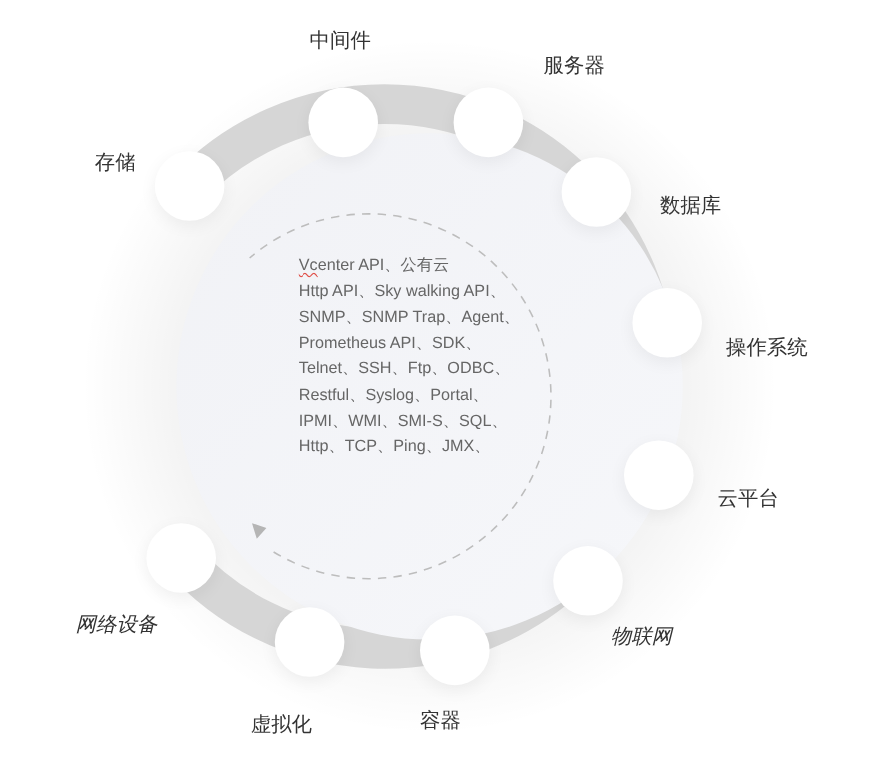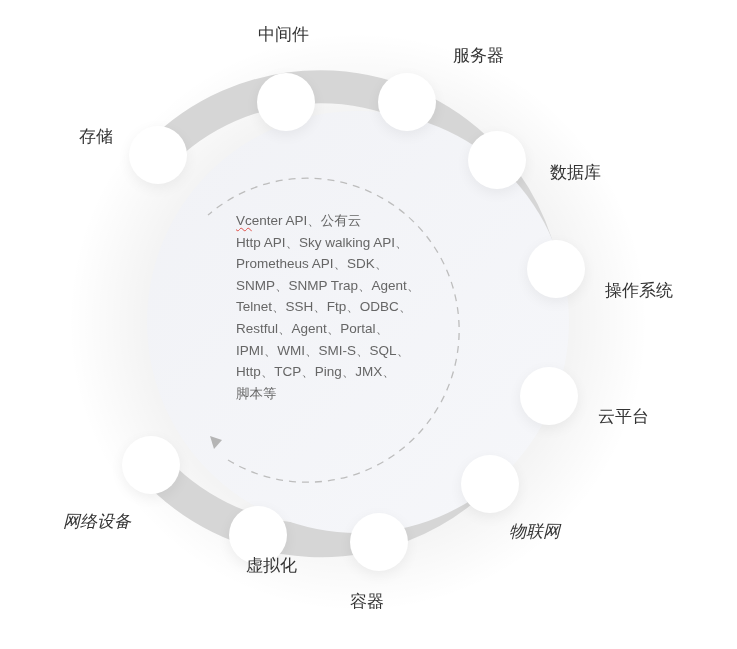--- a/index.html
+++ b/index.html
@@ -6,21 +6,21 @@
     body { width:737px; height:649px; position:relative; overflow:hidden;
            font-family:"DejaVu Sans","Liberation Sans",sans-serif; }
     .stage { position:absolute; left:0; top:0; width:737px; height:649px; }
     svg.ring { position:absolute; left:0; top:0; }
     .node { position:absolute; width:58px; height:58px; border-radius:50%;
             background:#ffffff; box-shadow:0 4px 14px rgba(0,0,0,0.06); }
     .label { position:absolute; font-size:17px; color:#333333; white-space:nowrap; line-height:20px; }
     .protocols { position:absolute; left:236px; top:210px; width:240px;
                  font-family:"Liberation Sans","DejaVu Sans",sans-serif;
                  font-size:13.5px; line-height:21.6px; color:#666666; }
-    .protocols div { white-space:nowrap; }
+    .protocols div { white-space:nowrap;margin-left:13px; }
     .squiggle { text-decoration: underline wavy #e0504a; text-decoration-thickness:1px; text-underline-offset:2px; }
   </style>
 </head>
 <body>
 
 <div class="stage">
 
   <svg class="ring" width="737" height="649" viewBox="0 0 737 649">
     <defs>
       <radialGradient id="halo" cx="50%" cy="50%" r="50%">
@@ -55,28 +55,27 @@
   <div class="node" style="left:122px;top:436px;"></div>
 
   <div class="label" style="left:79px;top:126px;">存储</div>
   <div class="label" style="left:258px;top:24px;">中间件</div>
   <div class="label" style="left:453px;top:45px;">服务器</div>
   <div class="label" style="left:550px;top:146px;margin-top:16px;">数据库</div>
   <div class="label" style="left:605px;top:280px;">操作系统</div>
   <div class="label" style="left:598px;top:406px;">云平台</div>
   <div class="label" style="left:509px;top:521px;font-style:italic;">物联网</div>
   <div class="label" style="left:350px;top:591px;">容器</div>
-  <div class="label" style="left:209px;top:555px;margin-left:37px;">虚拟化</div>
+  <div class="label" style="left:209px;top:594px;">虚拟化</div>
   <div class="label" style="left:63px;top:511px;font-style:italic;">网络设备</div>
 
   <div class="protocols">
     <div><span class="squiggle">Vc</span><span>enter API、公有云</span></div>
     <div>Http API、Sky walking API、</div>
+    <div>SNMP、SNMP Trap、Agent、</div>
     <div>Prometheus API、SDK、</div>
-    <div>SNMP、SNMP Trap、Agent、</div>
     <div>Telnet、SSH、Ftp、ODBC、</div>
-    <div>Restful、Agent、Portal、</div>
+    <div>Restful、Syslog、Portal、</div>
     <div>IPMI、WMI、SMI-S、SQL、</div>
     <div>Http、TCP、Ping、JMX、</div>
-    <div>脚本等</div>
   </div>
 
 </div>
 
 </body></html>

